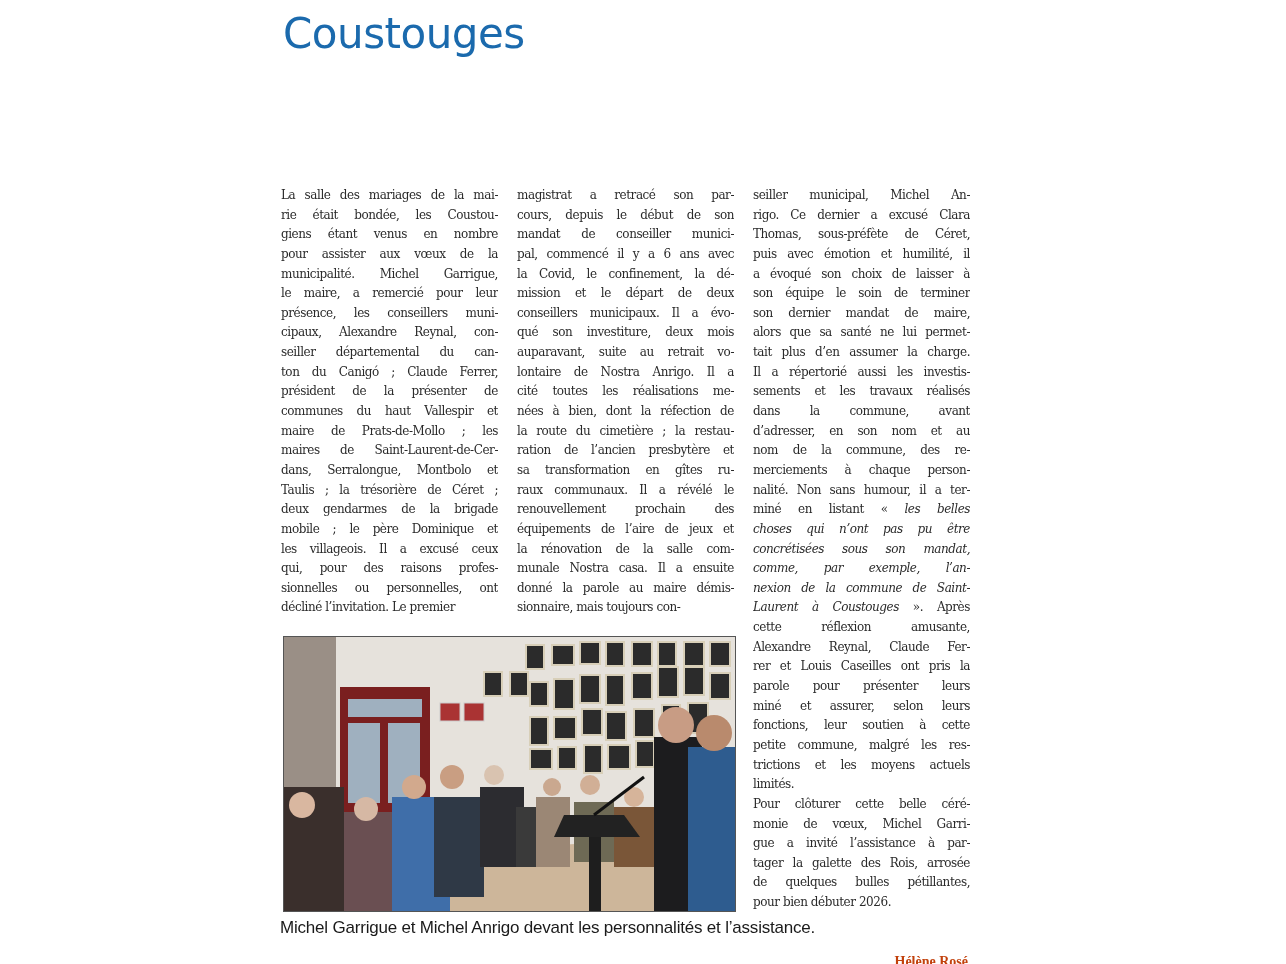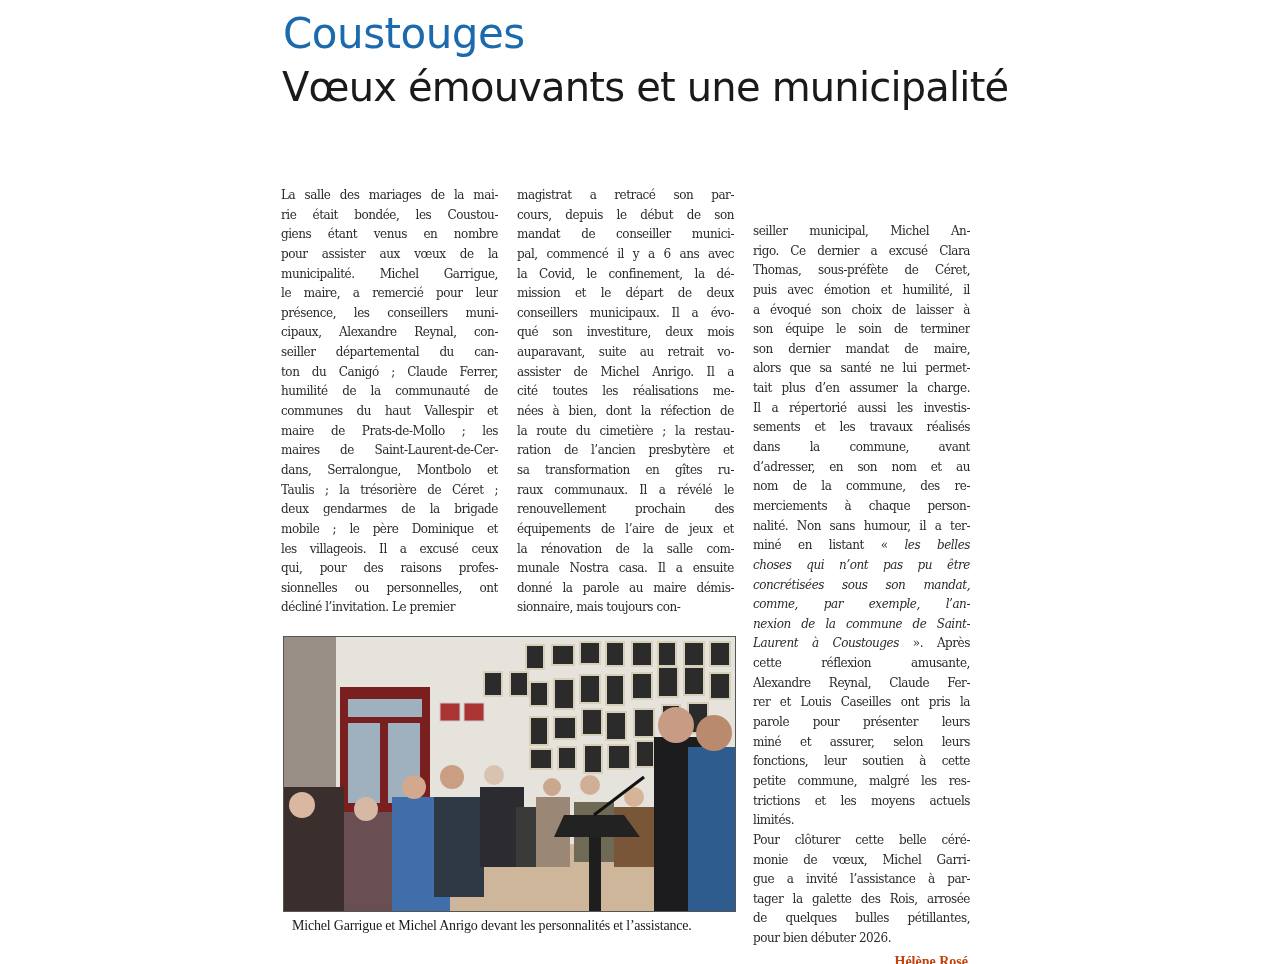--- a/index.html
+++ b/index.html
@@ -17,58 +17,57 @@
   .headline div { white-space:nowrap; }
   .col {
     position:absolute; top:186px; width:217px;
     font-family:"DejaVu Serif", serif; font-size:12px; line-height:19.65px;
     color:#2a2a2a; text-align:justify; letter-spacing:-0.45px;
   }
   .col .ln { display:block; white-space:nowrap; text-align-last:justify; height:19.65px; overflow:hidden; }
   .col .ln.last { text-align-last:left; }
   .col1 { left:281px; }
   .col2 { left:517px; }
-  .col3 { left:753px;margin-top:36px; }
+  .col3 { left:753px; }
   .it { font-style:italic; }
   .photo {
     position:absolute; left:283px; top:636px; width:451px; height:274px;
     overflow:hidden; background:#d9d4cc; border:1px solid #555;
   }
   .photo svg { display:block; }
   .caption {
-    position:absolute; left:292px; top:918px; width:460px;
-    font-family:Liberation Serif, serif; font-size:14px; color:#1a1a1a;
+    position:absolute; left:280px; top:918px; width:460px;
+    font-family:Liberation Sans, sans-serif; font-size:17px; color:#1a1a1a;
     white-space:nowrap; letter-spacing:-0.2px;
   }
   .byline {
     position:absolute; right:318px; top:914px;
     font-family:Liberation Serif, serif; font-weight:bold; font-size:14px; color:#c2410c;margin-top:40px;
   }
 </style>
 </head>
 <body>
 
 <div class="kicker">Coustouges</div>
 
 <div class="headline">
-  <div>Vœux émouvants et une municipalité</div>
 </div>
 
 <div class="col col1">
     <span class="ln">La salle des mariages de la mai-</span>
     <span class="ln">rie était bondée, les Coustou-</span>
     <span class="ln">giens étant venus en nombre</span>
     <span class="ln">pour assister aux vœux de la</span>
     <span class="ln">municipalité. Michel Garrigue,</span>
     <span class="ln">le maire, a remercié pour leur</span>
     <span class="ln">présence, les conseillers muni-</span>
     <span class="ln">cipaux, Alexandre Reynal, con-</span>
     <span class="ln">seiller départemental du can-</span>
     <span class="ln">ton du Canigó ; Claude Ferrer,</span>
-    <span class="ln">humilité de la communauté de</span>
+    <span class="ln">président de la présenter de</span>
     <span class="ln">communes du haut Vallespir et</span>
     <span class="ln">maire de Prats-de-Mollo ; les</span>
     <span class="ln">maires de Saint-Laurent-de-Cer-</span>
     <span class="ln">dans, Serralongue, Montbolo et</span>
     <span class="ln">Taulis ; la trésorière de Céret ;</span>
     <span class="ln">deux gendarmes de la brigade</span>
     <span class="ln">mobile ; le père Dominique et</span>
     <span class="ln">les villageois. Il a excusé ceux</span>
     <span class="ln">qui, pour des raisons profes-</span>
     <span class="ln">sionnelles ou personnelles, ont</span>
@@ -77,21 +76,21 @@
 <div class="col col2">
     <span class="ln">magistrat a retracé son par-</span>
     <span class="ln">cours, depuis le début de son</span>
     <span class="ln">mandat de conseiller munici-</span>
     <span class="ln">pal, commencé il y a 6 ans avec</span>
     <span class="ln">la Covid, le confinement, la dé-</span>
     <span class="ln">mission et le départ de deux</span>
     <span class="ln">conseillers municipaux. Il a évo-</span>
     <span class="ln">qué son investiture, deux mois</span>
     <span class="ln">auparavant, suite au retrait vo-</span>
-    <span class="ln">assister de Michel Anrigo. Il a</span>
+    <span class="ln">lontaire de Nostra Anrigo. Il a</span>
     <span class="ln">cité toutes les réalisations me-</span>
     <span class="ln">nées à bien, dont la réfection de</span>
     <span class="ln">la route du cimetière ; la restau-</span>
     <span class="ln">ration de l’ancien presbytère et</span>
     <span class="ln">sa transformation en gîtes ru-</span>
     <span class="ln">raux communaux. Il a révélé le</span>
     <span class="ln">renouvellement prochain des</span>
     <span class="ln">équipements de l’aire de jeux et</span>
     <span class="ln">la rénovation de la salle com-</span>
     <span class="ln">munale Nostra casa. Il a ensuite</span>

